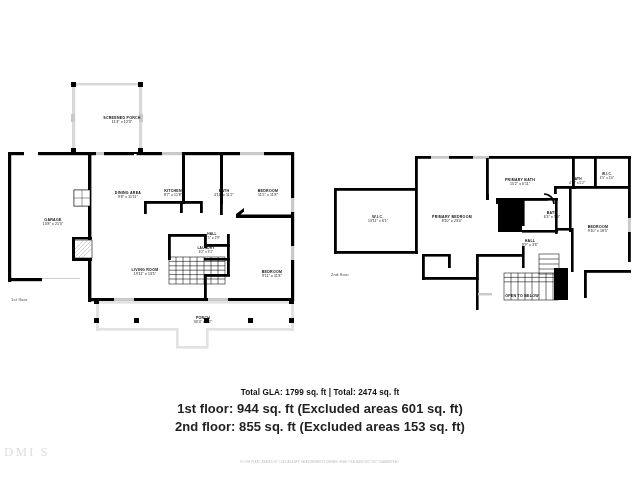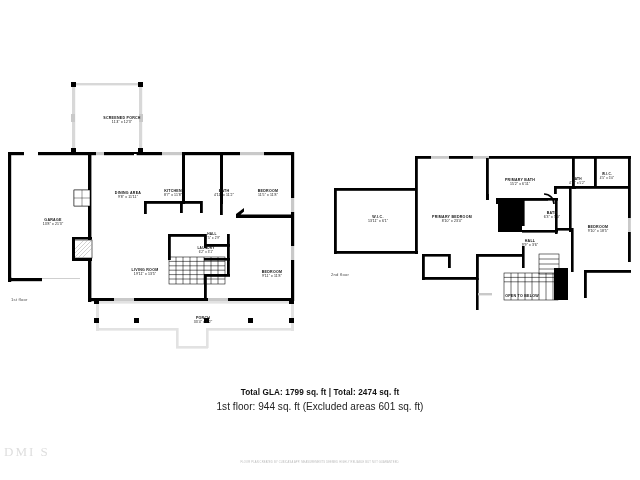--- a/index.html
+++ b/index.html
@@ -79,24 +79,25 @@
     text-align: center;
   }
   .summary .line-total {
     font-size: 8.2px;
     font-weight: bold;
     color: #111;
     letter-spacing: 0.1px;
     margin-bottom: 2.5px;
   }
   .summary .line-sub {
-    font-size: 10px;
+    font-size: 13px;
     color: #222;
     letter-spacing: 0.05px;
     line-height: 1.45;
+    font-weight: bold;
   }
   .disclaimer {
     position: absolute;
     left: 0;
     right: 0;
     top: 461px;
     text-align: center;
     font-size: 2.6px;
     letter-spacing: 0.18px;
     color: #b9b9b9;
@@ -393,18 +394,19 @@
     <span class="dm">9'9" x 3'6"</span>
   </div>
   <div class="rlabel" style="left:522px; top:296px;">
     <span class="nm">OPEN TO BELOW</span>
   </div>
   <div class="floor-tag" style="left:331px; top:272px;">2nd floor</div>
 
   <div class="summary">
     <div class="line-total">Total GLA: 1799 sq. ft | Total: 2474 sq. ft</div>
     <div class="line-sub">1st floor: 944 sq. ft (Excluded areas 601 sq. ft)</div>
+    <div class="line-sub">2nd floor: 855 sq. ft (Excluded areas 153 sq. ft)</div>
   </div>
   <div class="disclaimer">FLOOR PLAN CREATED BY CUBICASA APP. MEASUREMENTS DEEMED HIGHLY RELIABLE BUT NOT GUARANTEED.</div>
 
   <div class="watermark">DMI S</div>
 
 </div>
 
 </body></html>

